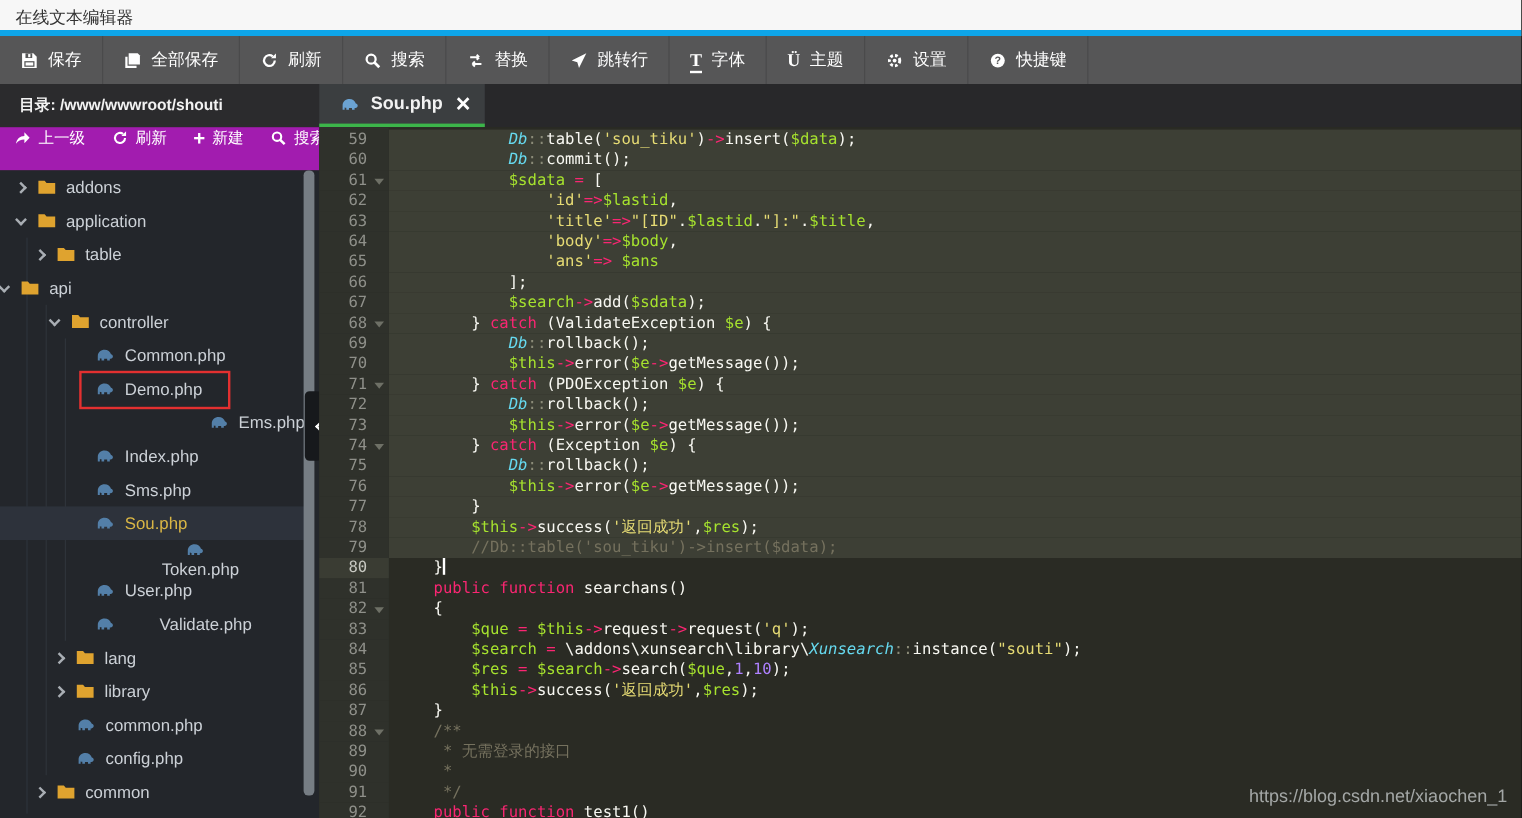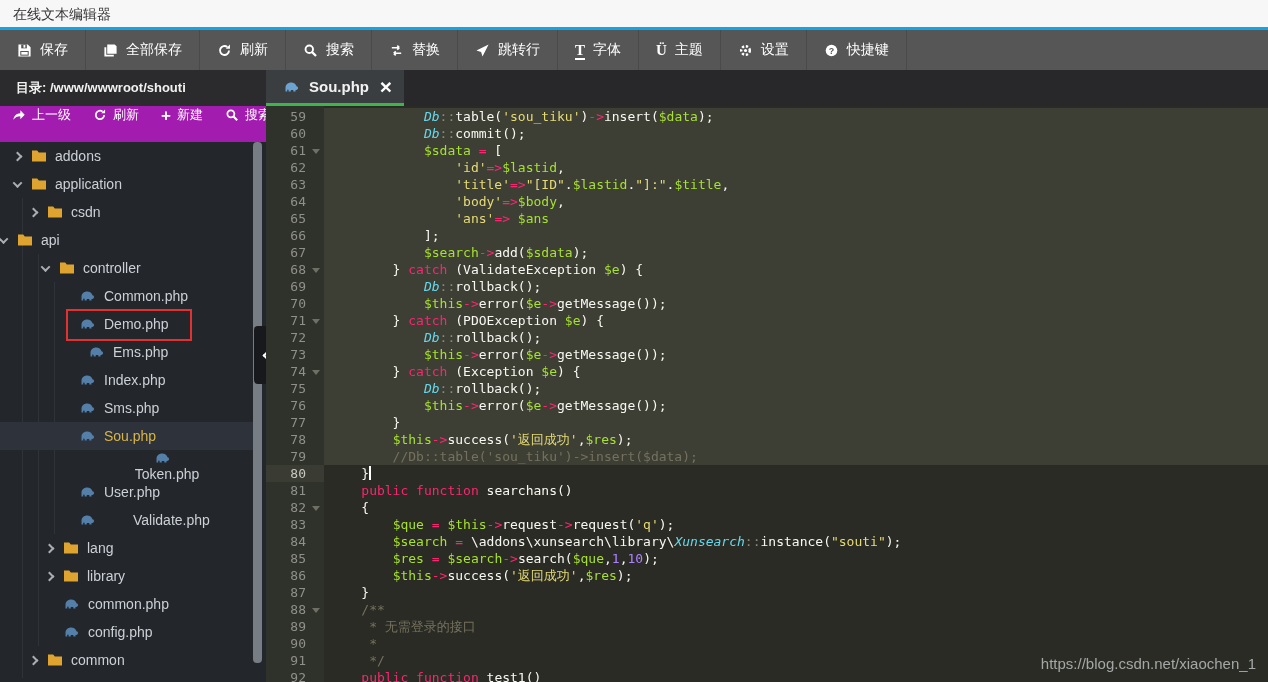--- a/index.html
+++ b/index.html
@@ -2,21 +2,21 @@
 <html><head>
 <meta charset="utf-8">
 <style>
   * { margin:0; padding:0; box-sizing:border-box; }
   html,body { background:#111; }
   #app { position:relative; width:1268px; height:682px; overflow:hidden;
          font-family:"Liberation Sans", sans-serif; background:#2a2b24; }
 
   
   #titlebar { position:absolute; left:0; top:0; width:1268px; height:30px;
-              background:#f7f7f7; border-bottom:3px solid #0ea5e9;
+              background:#f7f7f7; border-bottom:5px solid #0ea5e9;
               color:#333; font-size:14px; line-height:29px; padding-left:13px; }
 
   
   #toolbar { position:absolute; left:0; top:30px; width:1268px; height:40px;
              background:#565657; display:flex; }
   .tb-btn { display:flex; align-items:center; gap:8px; padding:0 17px;
             color:#fff; font-size:14px; border-right:1px solid #4a4a4b;
             cursor:pointer; white-space:nowrap; }
   .tb-btn svg { width:15px; height:15px; display:block; }
   .tglyph { font-weight:bold; font-size:15px; line-height:15px; font-family:"Liberation Serif", serif; }
@@ -246,21 +246,21 @@
         </span>
         <span>application</span>
       </div>
       <div class="tree-row" style="padding-left: 30px;">
         <span class="chev closed"></span>
         <span class="tree-ico">
           <svg viewBox="0 0 16 16">
             <path d="M1 2.6h5.2l1.6 1.8H15v9H1z" fill="#dfa32f"></path>
           </svg>
         </span>
-        <span>csdn</span>
+        <span>table</span>
       </div>
       <div class="tree-row" style="">
         <span class="chev open"></span>
         <span class="tree-ico">
           <svg viewBox="0 0 16 16">
             <path d="M1 2.6h5.2l1.6 1.8H15v9H1z" fill="#dfa32f"></path>
           </svg>
         </span>
         <span>api</span>
       </div>
@@ -282,21 +282,21 @@
         <span>Common.php</span>
       </div>
       <div class="tree-row" style="padding-left: 80px;">
         <span class="tree-ico php-color">
           <svg viewBox="0 0 16 16">
             <path d="M1.5 12.5V8.8C1.5 5.6 4 3.5 7.2 3.5c2.6 0 4.7 1.5 5.3 3.7.9.1 1.6.9 1.6 1.9 0 1-.8 1.9-1.9 1.9h-.7v1.5h-2.2v-1.6H6.8v1.6H4.6v-1.7c-.5 0-1-.1-1.4-.3v2z" fill="currentColor"></path>
           </svg>
         </span>
         <span>Demo.php</span>
       </div>
-      <div class="tree-row" style="padding-left: 89px;">
+      <div class="tree-row" style="padding-left: 56px; justify-content: flex-end;">
         <span class="tree-ico php-color">
           <svg viewBox="0 0 16 16">
             <path d="M1.5 12.5V8.8C1.5 5.6 4 3.5 7.2 3.5c2.6 0 4.7 1.5 5.3 3.7.9.1 1.6.9 1.6 1.9 0 1-.8 1.9-1.9 1.9h-.7v1.5h-2.2v-1.6H6.8v1.6H4.6v-1.7c-.5 0-1-.1-1.4-.3v2z" fill="currentColor"></path>
           </svg>
         </span>
         <span>Ems.php</span>
       </div>
       <div class="tree-row" style="padding-left: 80px;">
         <span class="tree-ico php-color">
           <svg viewBox="0 0 16 16">

